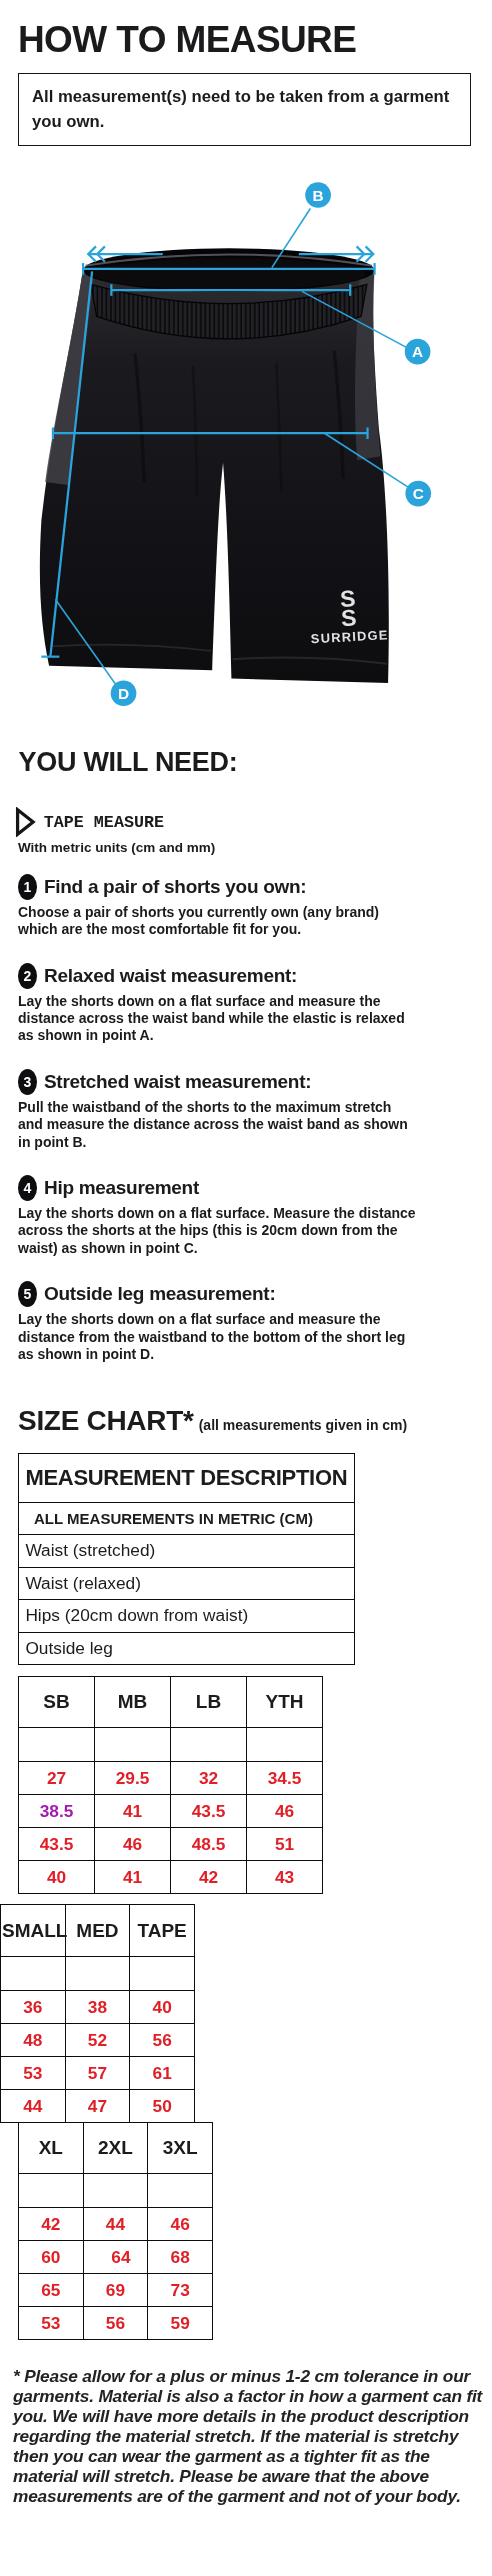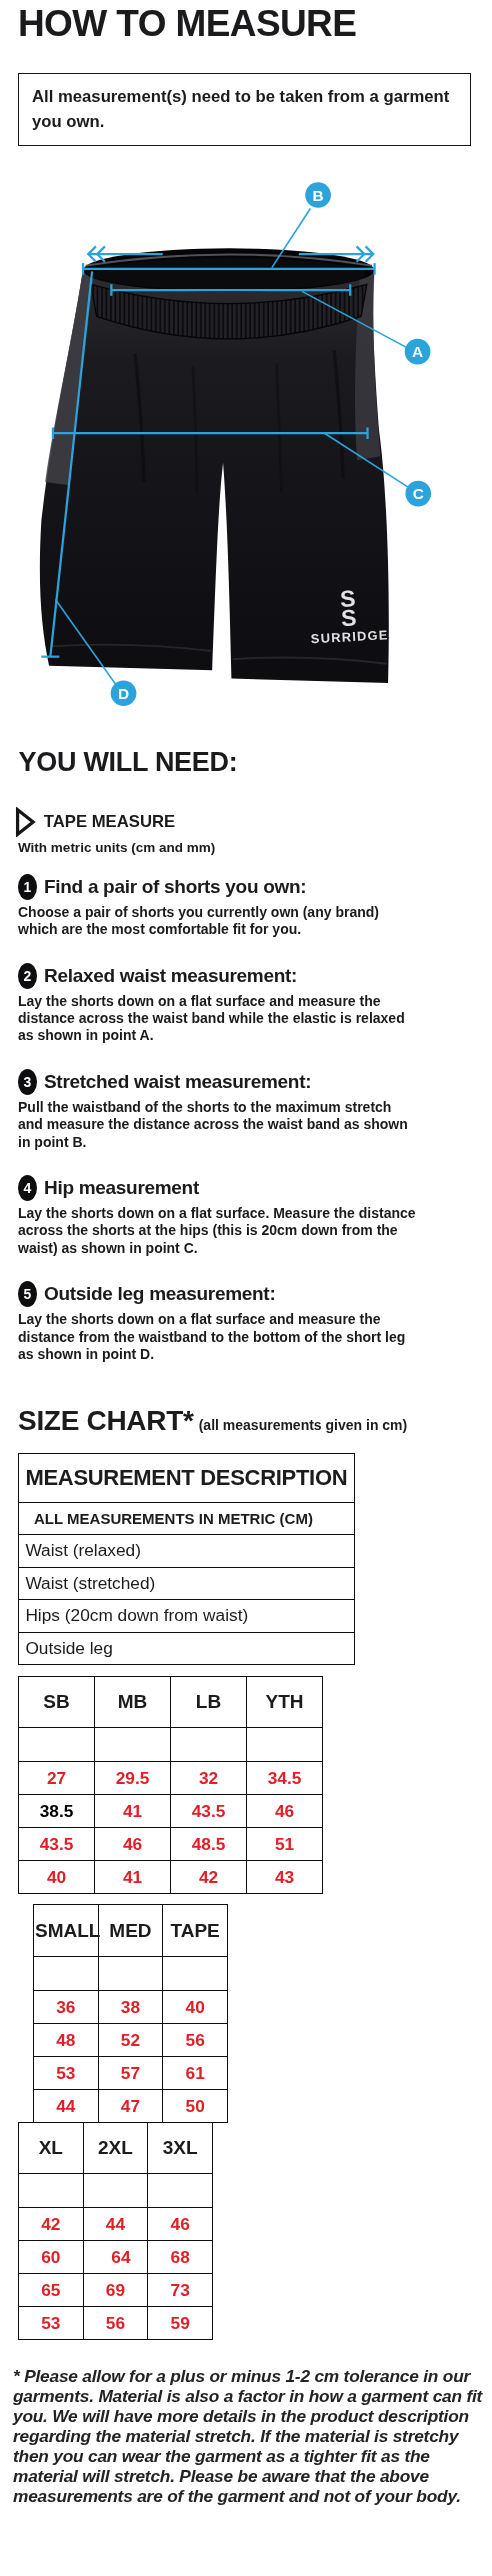--- a/index.html
+++ b/index.html
@@ -2,30 +2,30 @@
 <html style="font-size:10.3px"><head>
 <meta charset="utf-8">
 <title>Size Guide</title>
 <style>
   html,body{margin:0;padding:0;background:#fff;}
   .page{position:relative;width:493px;height:2576px;background:#ffffff;overflow:hidden;
         font-family:"Liberation Sans",sans-serif;color:#1c1c1e;}
   .abs{position:absolute;}
 
   
-  .h1{left:18px;top:3px;font-size:37px;font-weight:800;letter-spacing:-0.6px;color:#1b1b1d;white-space:nowrap;}
+  .h1{left:18px;top:19px;font-size:37px;font-weight:800;letter-spacing:-0.6px;color:#1b1b1d;white-space:nowrap;}
   .notice{left:18px;top:73px;width:425px;border:1.9px solid #161618;padding:10.3px 13px;
           font-size:16.7px;font-weight:700;line-height:1.5;color:#1b1b1d;}
   .h2{font-size:27px;font-weight:800;letter-spacing:-0.3px;color:#1b1b1d;white-space:nowrap;}
   #you-will-need{left:18.6px;top:747px;}
 
   
   .tape-row{left:15.4px;top:807px;display:flex;align-items:center;}
   .tape-row .tri{width:22px;height:30px;}
-  .tape-label{margin-left:6.4px;font-size:16.7px;font-weight:800;letter-spacing:0;color:#1b1b1d;}
+  .tape-label{margin-left:6.4px;font-size:16.7px;font-weight:800;letter-spacing:0;color:#1b1b1d;font-family:Liberation Mono, monospace;}
   .tape-note{left:18px;top:840px;font-size:13.5px;font-weight:700;color:#1b1b1d;}
 
   
   #steps{left:18px;top:874px;width:411px;}
   .step{margin-bottom:24.4px;}
   .step-head{display:flex;align-items:center;}
   .step-num{flex:0 0 auto;width:19px;height:26px;border-radius:50%;background:#0e0e10;color:#fff;
             display:flex;align-items:center;justify-content:center;font-size:14px;font-weight:800;}
   .step-title{margin:0 0 0 7px;font-size:19px;font-weight:800;letter-spacing:-0.3px;color:#1b1b1d;white-space:nowrap;}
   .step-body{margin:3.9px 0 0 0;width:398px;font-size:14px;font-weight:700;line-height:17.3px;color:#1b1b1d;}
@@ -41,21 +41,21 @@
   .desc-table{left:18px;top:1453px;width:273px;border:1.9px solid #0d0d0d;}
   .desc-table th{height:48px;font-size:22px;font-weight:800;text-align:left;padding:0 6.4px;letter-spacing:-0.3px;white-space:nowrap;}
   .desc-table .subhead td{height:31px;font-size:15px;font-weight:800;text-align:left;padding:0 15px;white-space:nowrap;}
   .desc-table .rowlbl td{height:31.5px;font-size:17.3px;font-weight:400;text-align:left;padding:0 6.4px;white-space:nowrap;}
 
   .size-table{border:1.9px solid #0d0d0d;table-layout:fixed;}
   .size-table th{height:48px;font-size:19px;font-weight:800;text-align:center;}
   .size-table .empty-row td{height:31px;}
   .size-table td.val{height:30px;text-align:center;font-size:17.3px;font-weight:700;margin-top:16px;}
   .t0{left:18px;top:1676px;width:305px;}
-  .t1{left:33px;top:1904px;width:195px;}
+  .t1{left:0;top:1904px;width:195px;}
   .t1 th{height:49px;}
   .t2{left:18px;top:2122px;width:195px;}
 
   
   .footnote{left:13px;top:2366px;width:478px;font-size:17.3px;font-weight:700;font-style:italic;
             line-height:20px;letter-spacing:-0.2px;color:#232325;}
 </style>
 </head>
 <body>
 
@@ -199,24 +199,24 @@
 
   <table class="abs desc-table">
     <tbody id="desc-body">
       <tr>
           <th>MEASUREMENT DESCRIPTION</th>
         </tr>
       <tr class="subhead">
           <td>ALL MEASUREMENTS IN METRIC (CM)</td>
         </tr>
     <tr class="rowlbl">
+          <td>Waist (stretched)</td>
+        </tr>
+        <tr class="rowlbl">
           <td>Waist (relaxed)</td>
-        </tr>
-        <tr class="rowlbl">
-          <td>Waist (stretched)</td>
         </tr>
         <tr class="rowlbl">
           <td>Hips (20cm down from waist)</td>
         </tr>
         <tr class="rowlbl">
           <td>Outside leg</td>
         </tr>
       </tbody>
   </table>
 
@@ -235,21 +235,21 @@
             <td></td>
             <td></td>
           </tr>
           <tr>
             <td class="val" style="color: rgb(224, 31, 38);">27</td>
             <td class="val" style="color: rgb(224, 31, 38);">29.5</td>
             <td class="val" style="color: rgb(224, 31, 38);">32</td>
             <td class="val" style="color: rgb(224, 31, 38);">34.5</td>
           </tr>
           <tr>
-            <td class="val" style="color: #000000;">38.5</td>
+            <td class="val" style="color: #a21caf;">38.5</td>
             <td class="val" style="color: rgb(224, 31, 38);">41</td>
             <td class="val" style="color: rgb(224, 31, 38);">43.5</td>
             <td class="val" style="color: rgb(224, 31, 38);">46</td>
           </tr>
           <tr>
             <td class="val" style="color: rgb(224, 31, 38);">43.5</td>
             <td class="val" style="color: rgb(224, 31, 38);">46</td>
             <td class="val" style="color: rgb(224, 31, 38);">48.5</td>
             <td class="val" style="color: rgb(224, 31, 38);">51</td>
           </tr>

